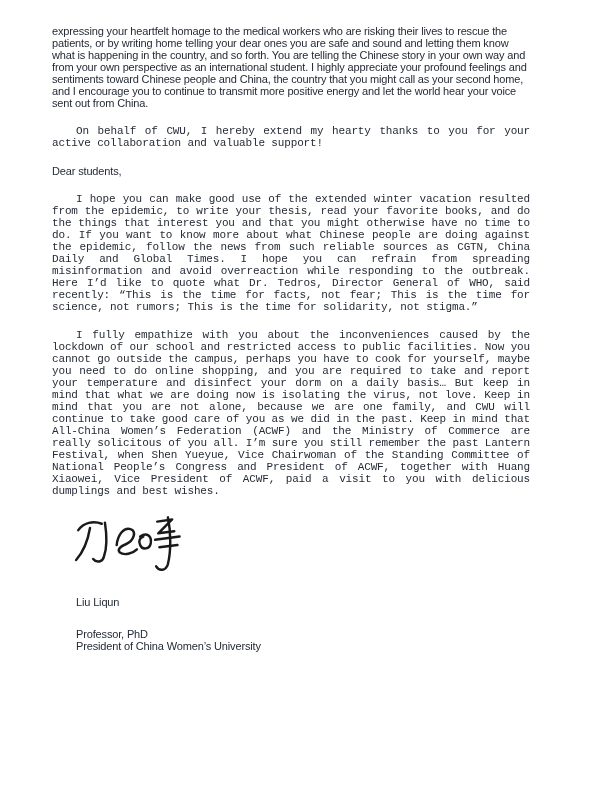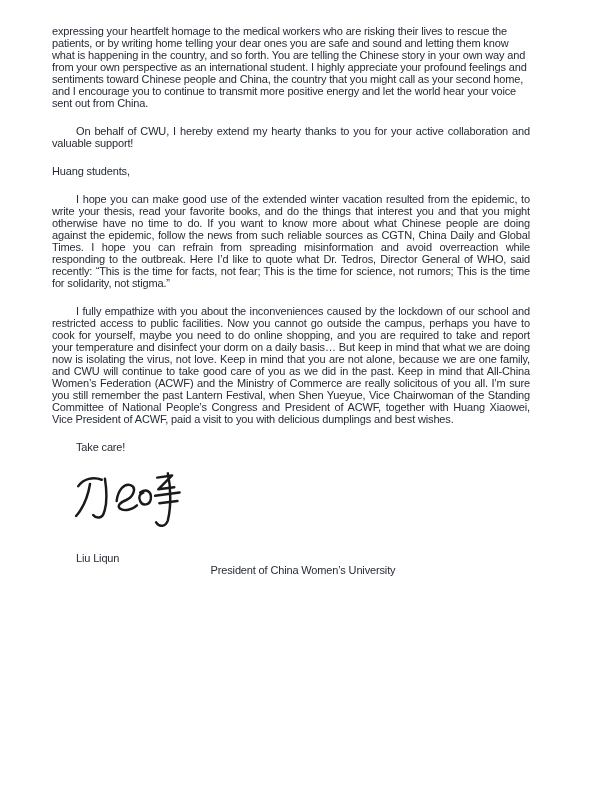--- a/index.html
+++ b/index.html
@@ -14,48 +14,47 @@
     font-family: "Liberation Sans", "DejaVu Sans", sans-serif;
     font-size: 11px;
     line-height: 12px;
     letter-spacing: -0.15px;
     color: #252b36;
   }
   .para {
     text-align: justify;
     margin-bottom: 16px;
   }
-  .para.indent { text-indent: 24px; }
+  .para.indent { text-indent: 24px; font-family: Liberation Mono, monospace; }
   .para.flush { text-align: left; }
   .closing-line { text-align: left; margin-bottom: 16px; text-indent: 24px; }
   .signature-wrap {
     margin: 4px 0 6px 22px;
     height: 62px;
   }
   .sig-name { margin: 21px 0 0 24px; }
   .sig-title { margin: 20px 0 0 24px; }
-  .sig-org { margin: 0 0 0 24px; text-align: center; }
+  .sig-org { margin: 0 0 0 24px; }
 </style>
 </head>
 <body>
 
 <div class="page">
 
   <p class="para flush">expressing your heartfelt homage to the medical workers who are risking their lives to rescue the patients, or by writing home telling your dear ones you are safe and sound and letting them know what is happening in the country, and so forth. You are telling the Chinese story in your own way and from your own perspective as an international student. I highly appreciate your profound feelings and sentiments toward Chinese people and China, the country that you might call as your second home, and I encourage you to continue to transmit more positive energy and let the world hear your voice sent out from China.</p>
 
   <p class="para indent">On behalf of CWU, I hereby extend my hearty thanks to you for your active collaboration and valuable support!</p>
 
-  <p class="para flush">Huang students,</p>
+  <p class="para flush">Dear students,</p>
 
   <p class="para indent">I hope you can make good use of the extended winter vacation resulted from the epidemic, to write your thesis, read your favorite books, and do the things that interest you and that you might otherwise have no time to do. If you want to know more about what Chinese people are doing against the epidemic, follow the news from such reliable sources as CGTN, China Daily and Global Times. I hope you can refrain from spreading misinformation and avoid overreaction while responding to the outbreak. Here I’d like to quote what Dr. Tedros, Director General of WHO, said recently: “This is the time for facts, not fear; This is the time for science, not rumors; This is the time for solidarity, not stigma.”</p>
 
   <p class="para indent">I fully empathize with you about the inconveniences caused by the lockdown of our school and restricted access to public facilities. Now you cannot go outside the campus, perhaps you have to cook for yourself, maybe you need to do online shopping, and you are required to take and report your temperature and disinfect your dorm on a daily basis… But keep in mind that what we are doing now is isolating the virus, not love. Keep in mind that you are not alone, because we are one family, and CWU will continue to take good care of you as we did in the past. Keep in mind that All-China Women’s Federation (ACWF) and the Ministry of Commerce are really solicitous of you all. I’m sure you still remember the past Lantern Festival, when Shen Yueyue, Vice Chairwoman of the Standing Committee of National People’s Congress and President of ACWF, together with Huang Xiaowei, Vice President of ACWF, paid a visit to you with delicious dumplings and best wishes.</p>
 
 
-  <p class="closing-line">Take care!</p>
 
   <div class="signature-wrap">
     <svg width="112" height="62" viewBox="0 0 105 58" fill="none" xmlns="http://www.w3.org/2000/svg">
       <g stroke="#1a1a1a" stroke-width="2.3" stroke-linecap="round" stroke-linejoin="round" fill="none">
 
         <path d="M4 16 C 9 9, 18 7, 26 10"></path>
         <path d="M15 14 C 13 26, 9 36, 2 44"></path>
         <path d="M29 9 C 31 22, 31 33, 28 41 C 27 46, 21 47, 18 43"></path>
 
         <path d="M40 30 C 41 20, 47 13, 53 15 C 59 17, 56 26, 49 29 C 44 31, 40 34, 43 37 C 47 40, 55 38, 59 34"></path>
@@ -64,15 +63,16 @@
         <path d="M78 8 L 92 6 C 86 12, 82 16, 79 19 L 94 17"></path>
         <path d="M76 25 L 99 22"></path>
         <path d="M88 4 C 91 18, 91 36, 88 48 C 86 54, 80 55, 77 50"></path>
         <path d="M80 32 L 97 30"></path>
       </g>
     </svg>
   </div>
 
   <p class="sig-name">Liu Liqun</p>
 
+  <p class="sig-title">Professor, PhD</p>
   <p class="sig-org">President of China Women’s University</p>
 
 </div>
 
 </body></html>

